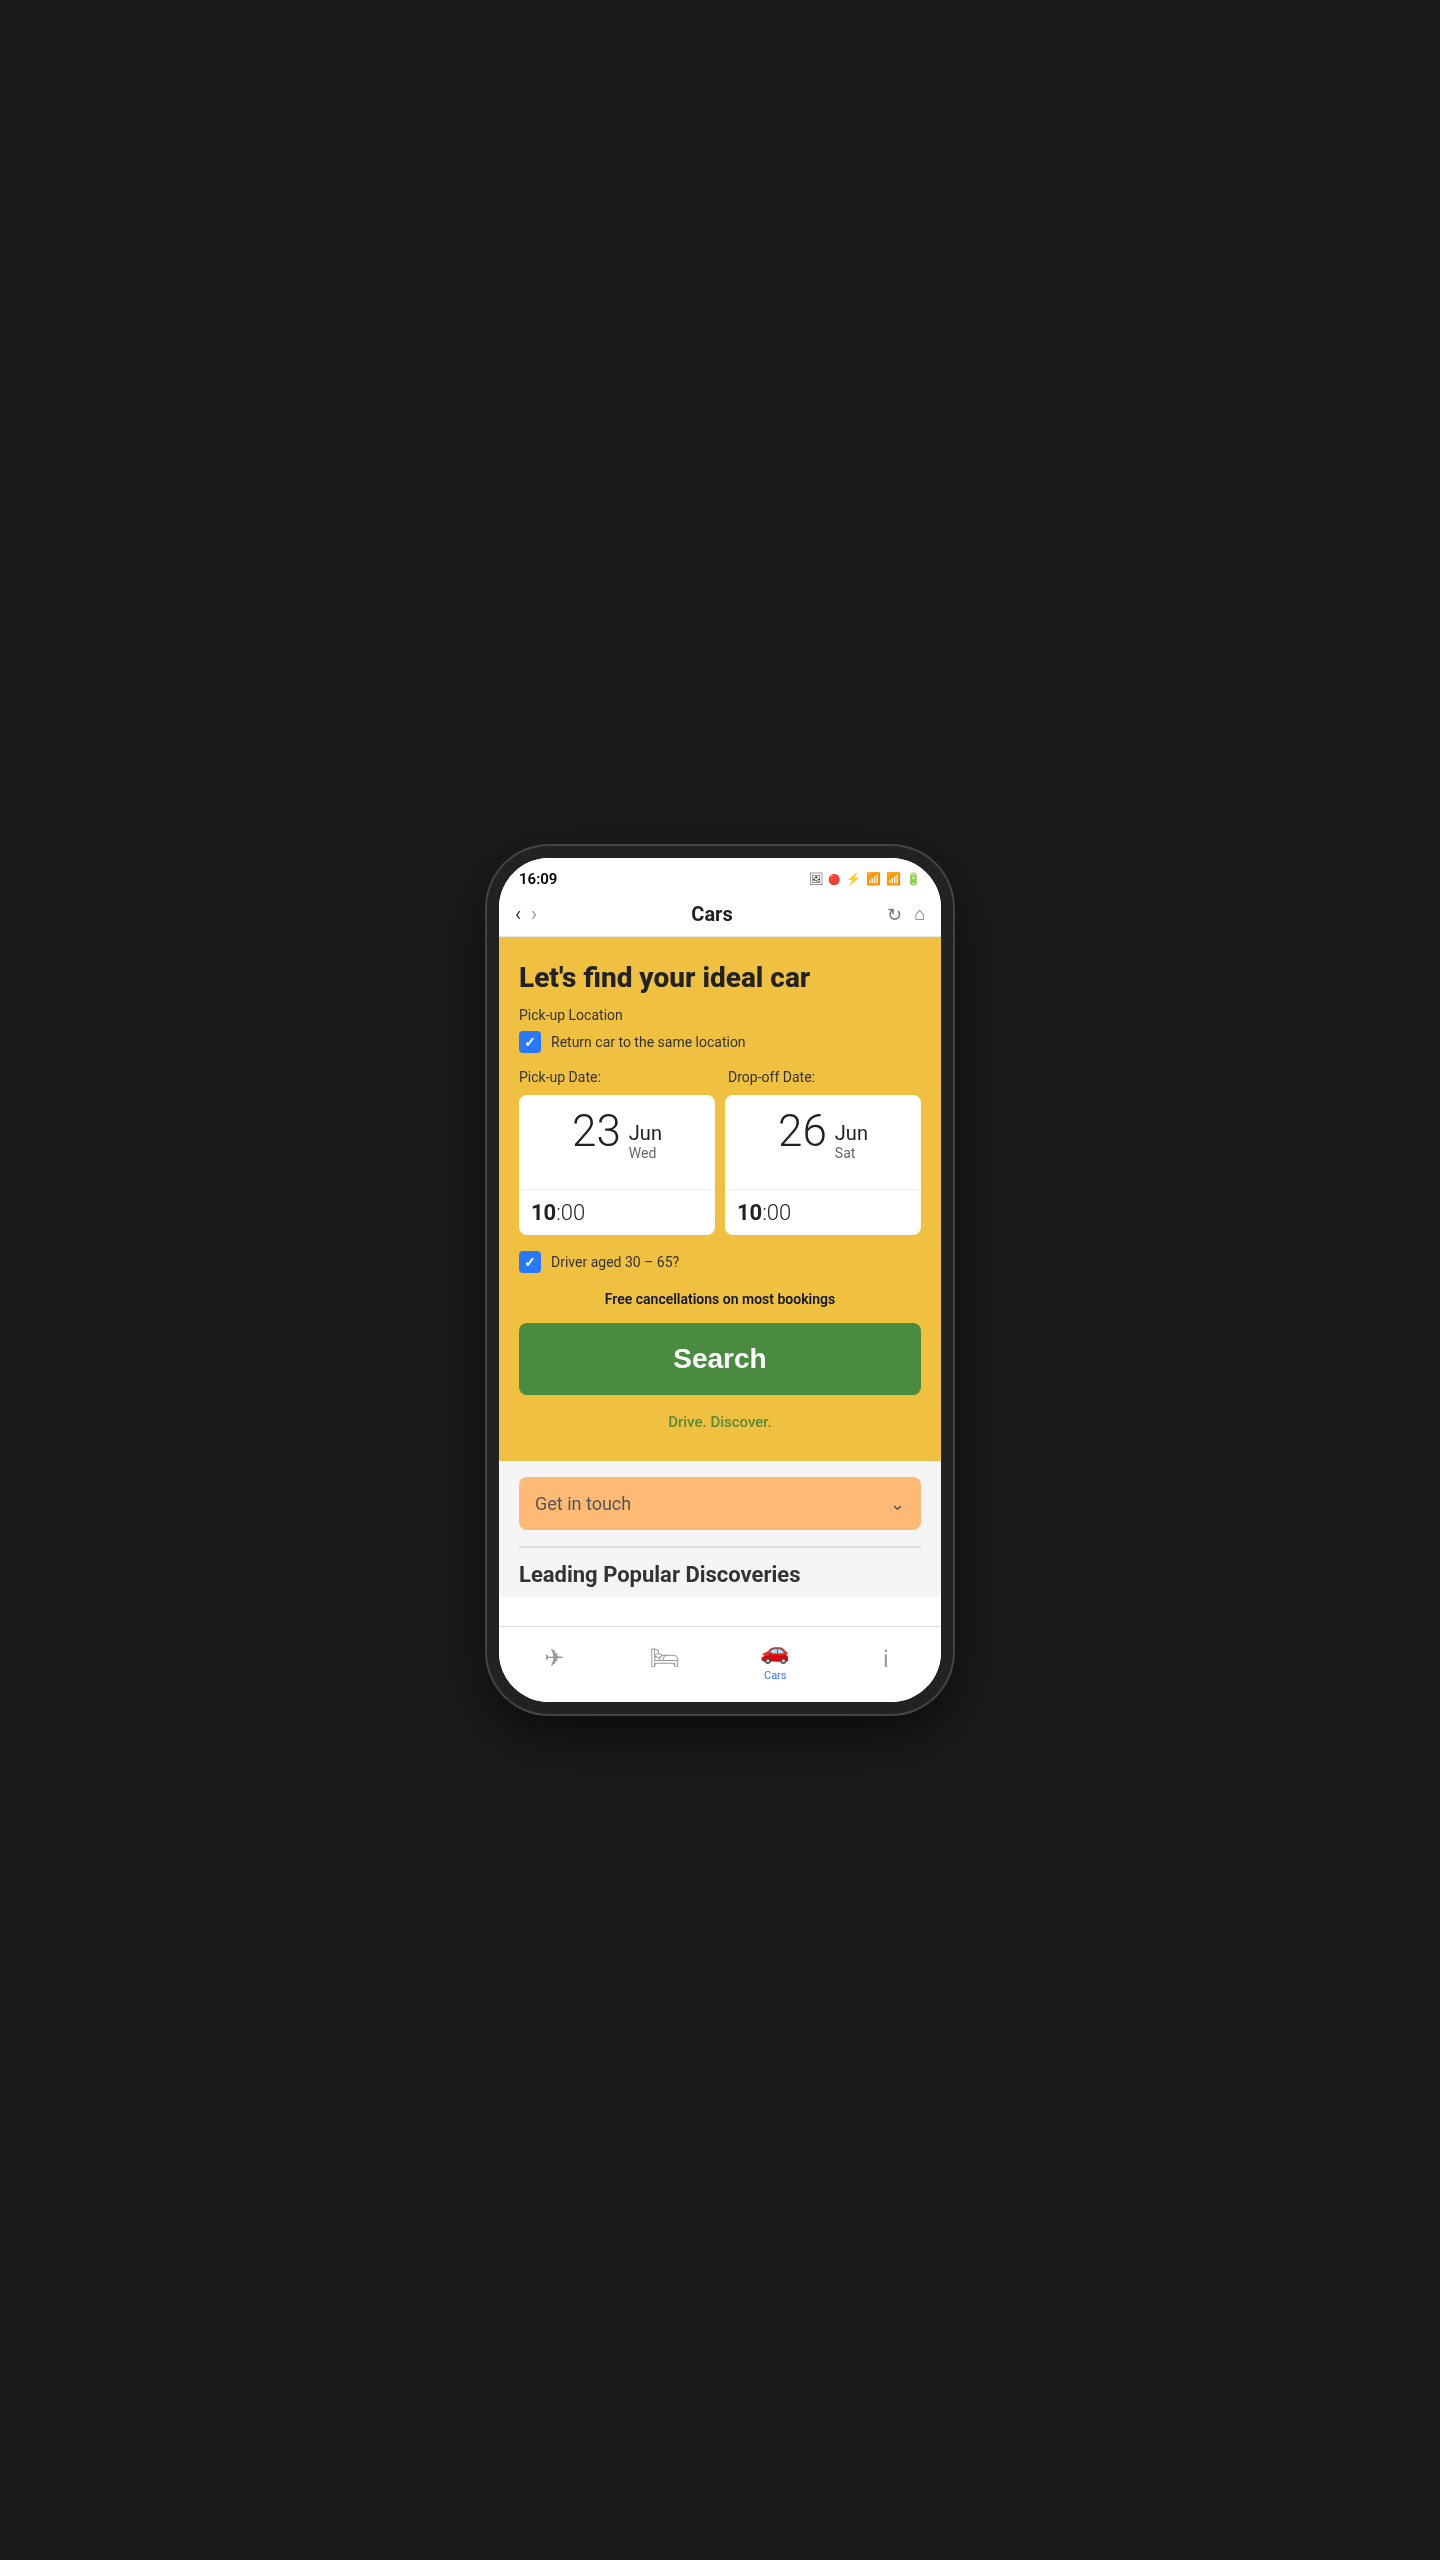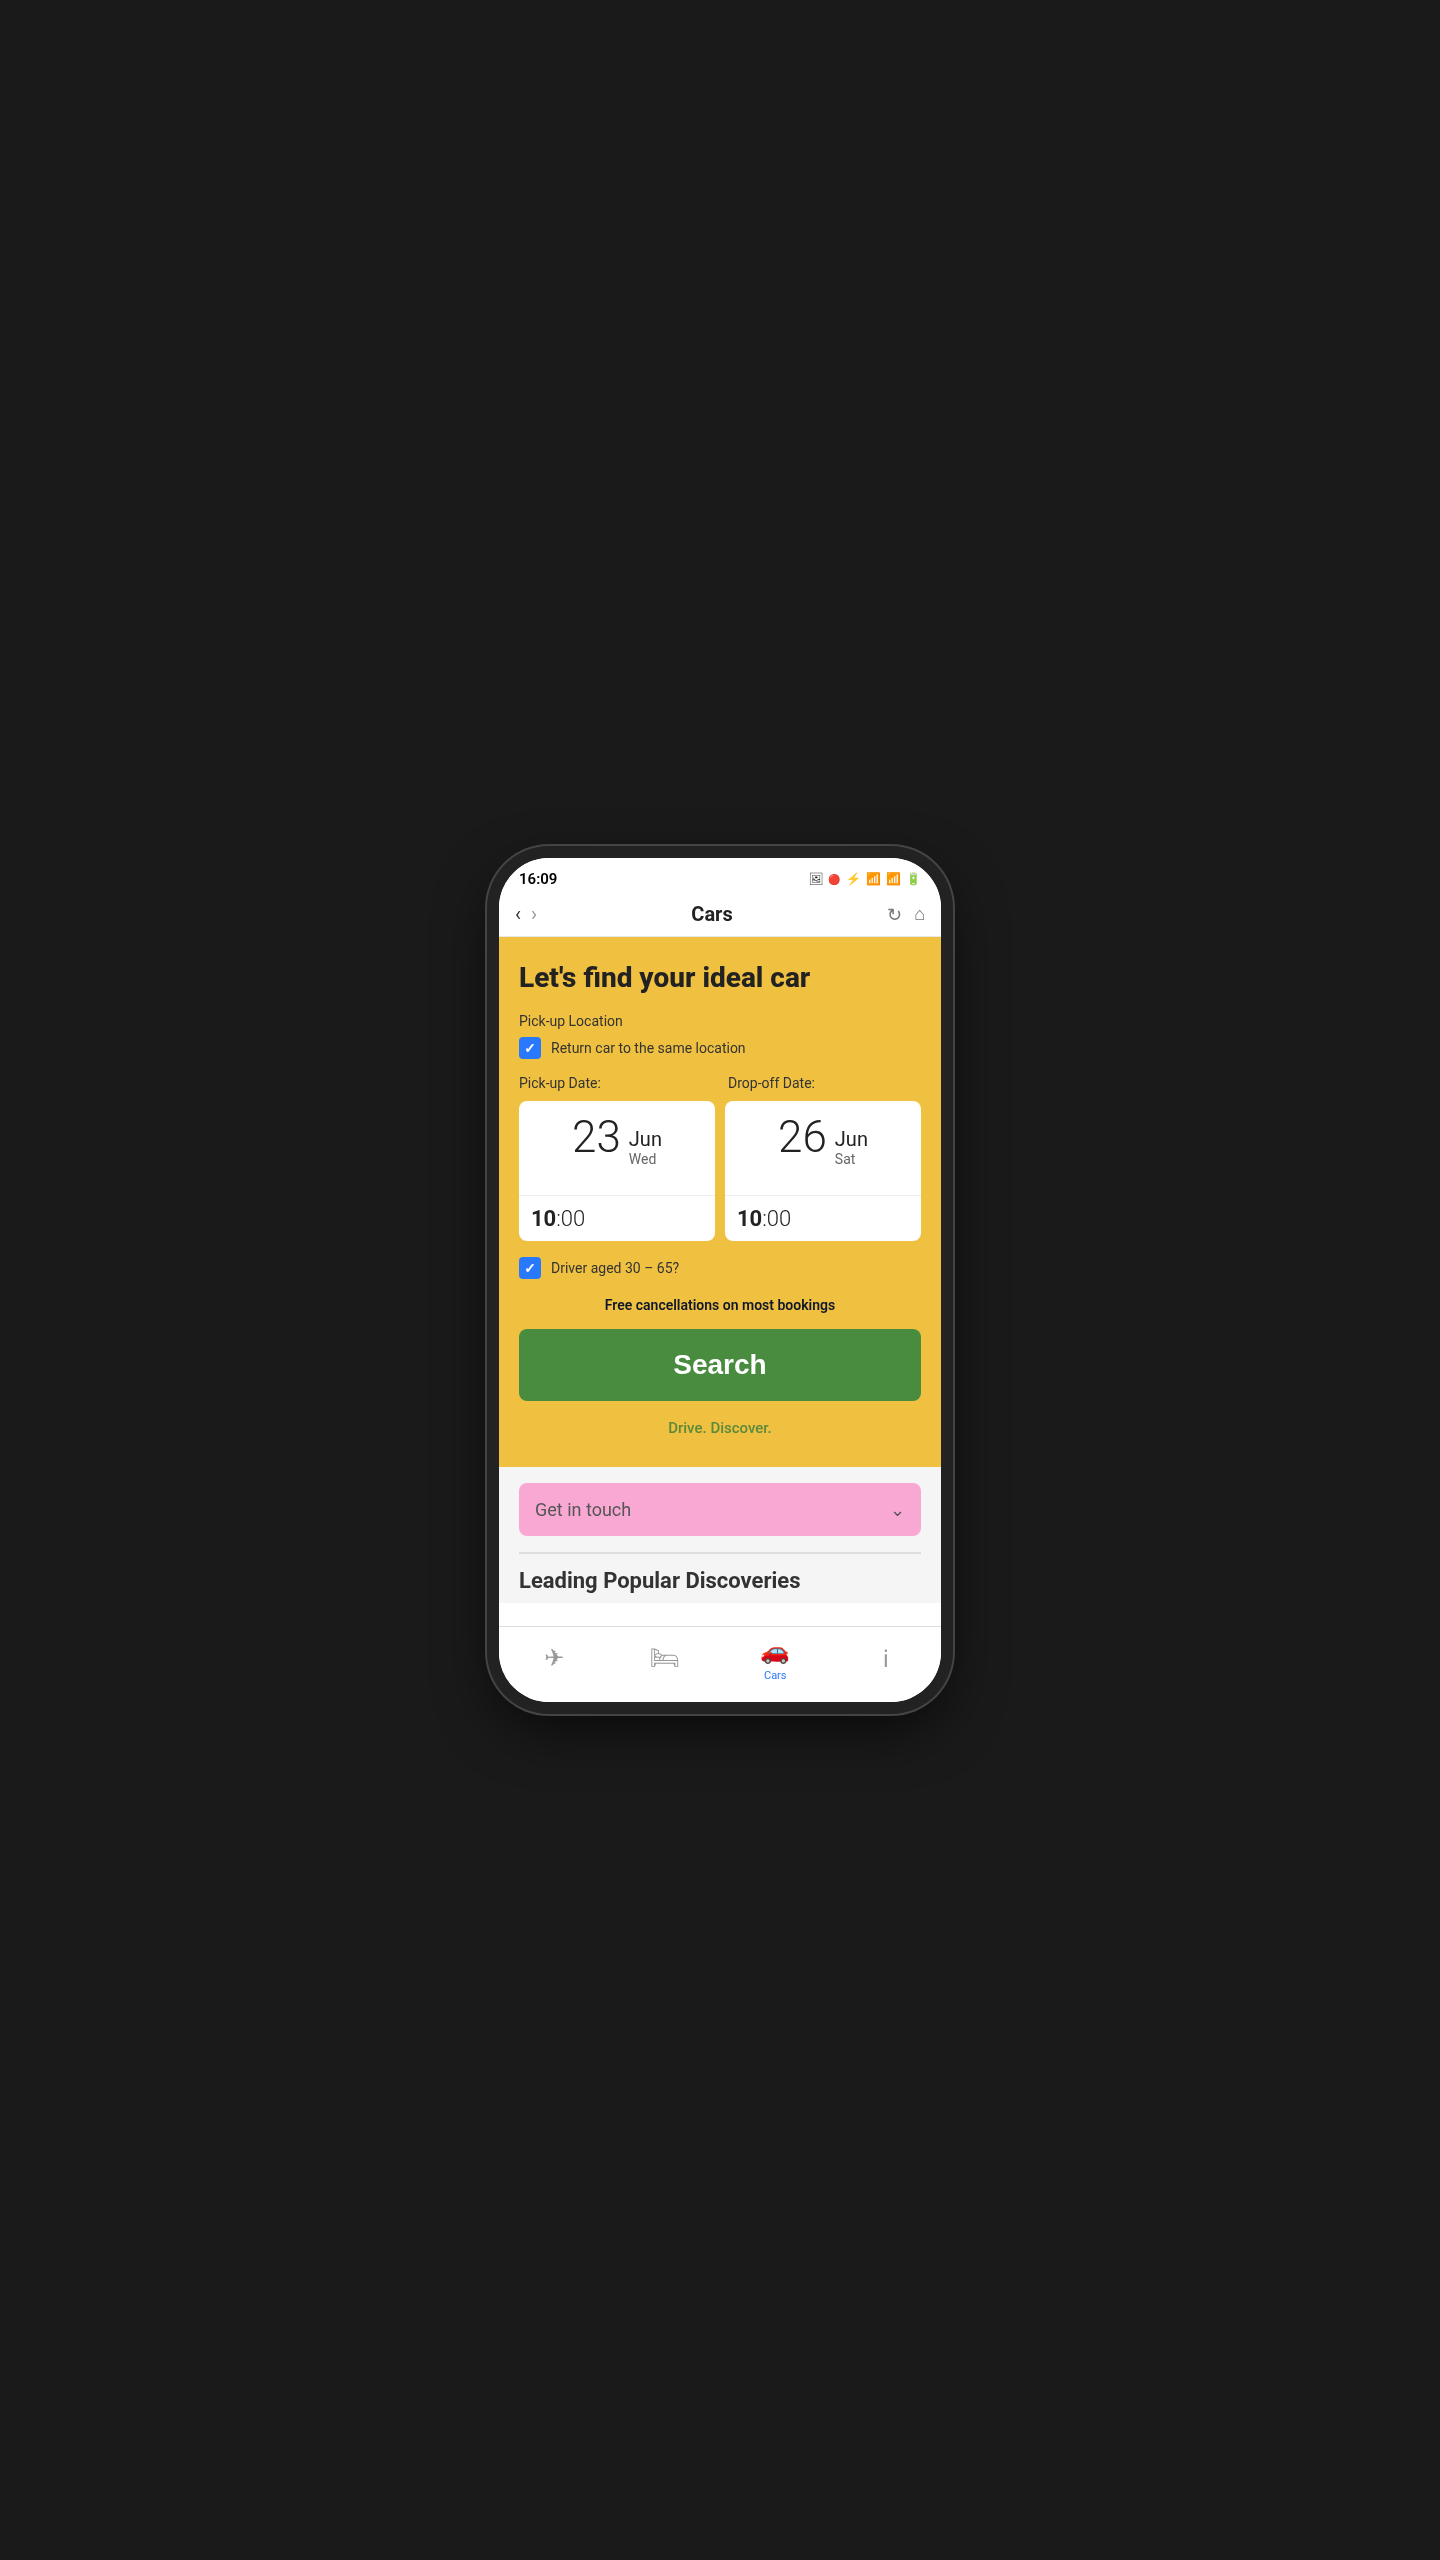--- a/index.html
+++ b/index.html
@@ -110,21 +110,21 @@
     
     .hero-section {
       background: #F0C040;
       padding: 24px 20px 30px;
     }
 
     .hero-title {
       font-size: 28px;
       font-weight: 800;
       color: #222;
-      margin-bottom: 18px;
+      margin-bottom: 12px;
       line-height: 1.2;
     }
 
     .pickup-label {
       font-size: 14px;
       color: #333;
       margin-bottom: 8px;
     }
 
     .pickup-input {
@@ -279,21 +279,21 @@
     }
 
     
     .get-in-touch-section {
       background: #f5f5f5;
       padding: 16px 20px;
       margin-top: 0;
     }
 
     .get-in-touch-row {
-      background: #f9a8d4;
+      background: #fdba74;
       border-radius: 8px;
       padding: 16px 16px;
       display: flex;
       justify-content: space-between;
       align-items: center;
       cursor: pointer;
     }
 
     .get-in-touch-label {
       font-size: 18px;

